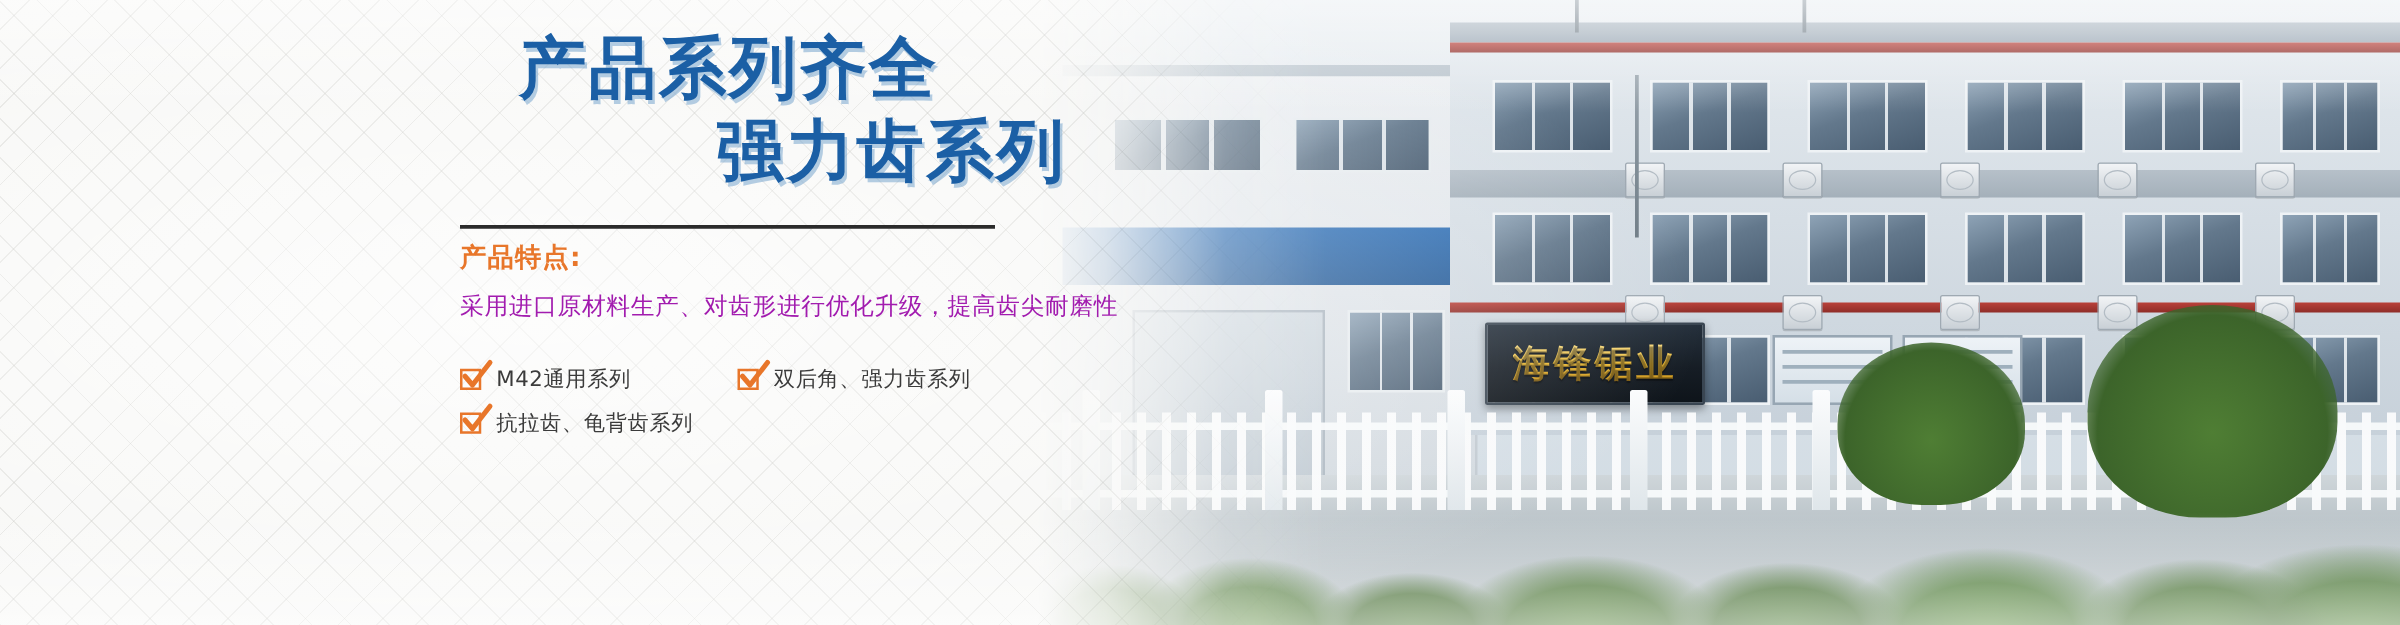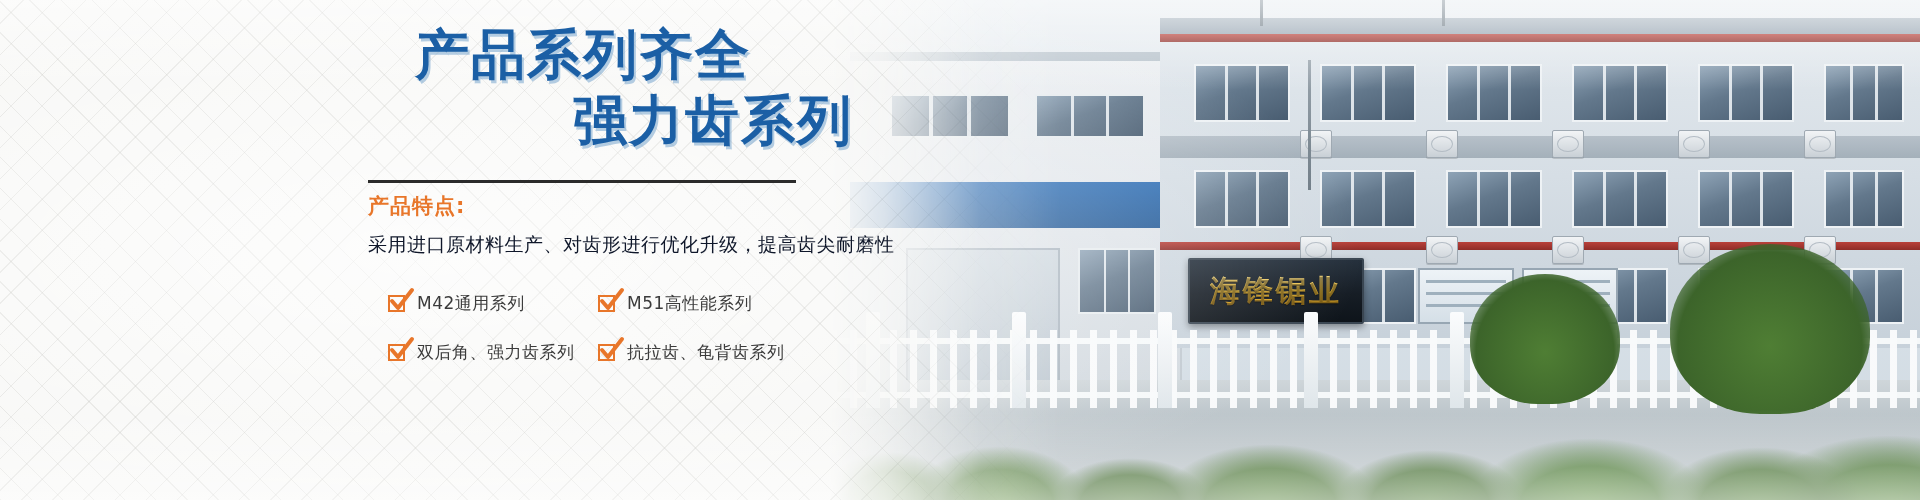--- a/index.html
+++ b/index.html
@@ -172,28 +172,28 @@
     position:absolute;left:368px;top:192px;
     font-family:"DejaVu Sans","Liberation Sans",sans-serif;
     font-weight:bold;font-size:21px;letter-spacing:1px;
     color:#e8762a;white-space:nowrap;text-align:right;
   }
 
   .desc{
     position:absolute;left:368px;top:232px;
     font-family:"DejaVu Sans","Liberation Sans",sans-serif;
     font-size:19px;letter-spacing:.5px;
-    color:#0f172a;white-space:nowrap;
+    color:#a21caf;white-space:nowrap;
   }
 
   .features{
-    position:absolute;left:388px;top:292px;
+    position:absolute;left:368px;top:292px;
     width:440px;
     display:grid;grid-template-columns:210px 230px;
-    row-gap:26px;column-gap:0;
+    row-gap:26px;column-gap:0;gap:12px;
   }
   .feat{display:flex;align-items:center;gap:12px;}
   .chk{
     position:relative;width:17px;height:17px;flex:0 0 17px;
     border:2px solid #e8762a;box-sizing:border-box;background:transparent;
   }
   .chk svg{position:absolute;left:-1px;top:-9px;width:26px;height:26px;overflow:visible;}
   .feat span{
     font-family:"DejaVu Sans","Liberation Sans",sans-serif;
     font-size:17px;color:#3b3b3b;letter-spacing:.5px;white-space:nowrap;
@@ -313,28 +313,20 @@
 
       <div class="feat">
         <span class="chk">
           <svg viewBox="0 0 26 26" aria-hidden="true">
             <path d="M3 13 L9 20 L23 2" fill="none" stroke="#e8762a" stroke-width="4" stroke-linecap="round" stroke-linejoin="round"></path>
           </svg>
         </span>
         <span>M42通用系列</span>
       </div>
 
-      <div class="feat">
-        <span class="chk">
-          <svg viewBox="0 0 26 26" aria-hidden="true">
-            <path d="M3 13 L9 20 L23 2" fill="none" stroke="#e8762a" stroke-width="4" stroke-linecap="round" stroke-linejoin="round"></path>
-          </svg>
-        </span>
-        <span>M51高性能系列</span>
-      </div>
 
       <div class="feat">
         <span class="chk">
           <svg viewBox="0 0 26 26" aria-hidden="true">
             <path d="M3 13 L9 20 L23 2" fill="none" stroke="#e8762a" stroke-width="4" stroke-linecap="round" stroke-linejoin="round"></path>
           </svg>
         </span>
         <span>双后角、强力齿系列</span>
       </div>
 

